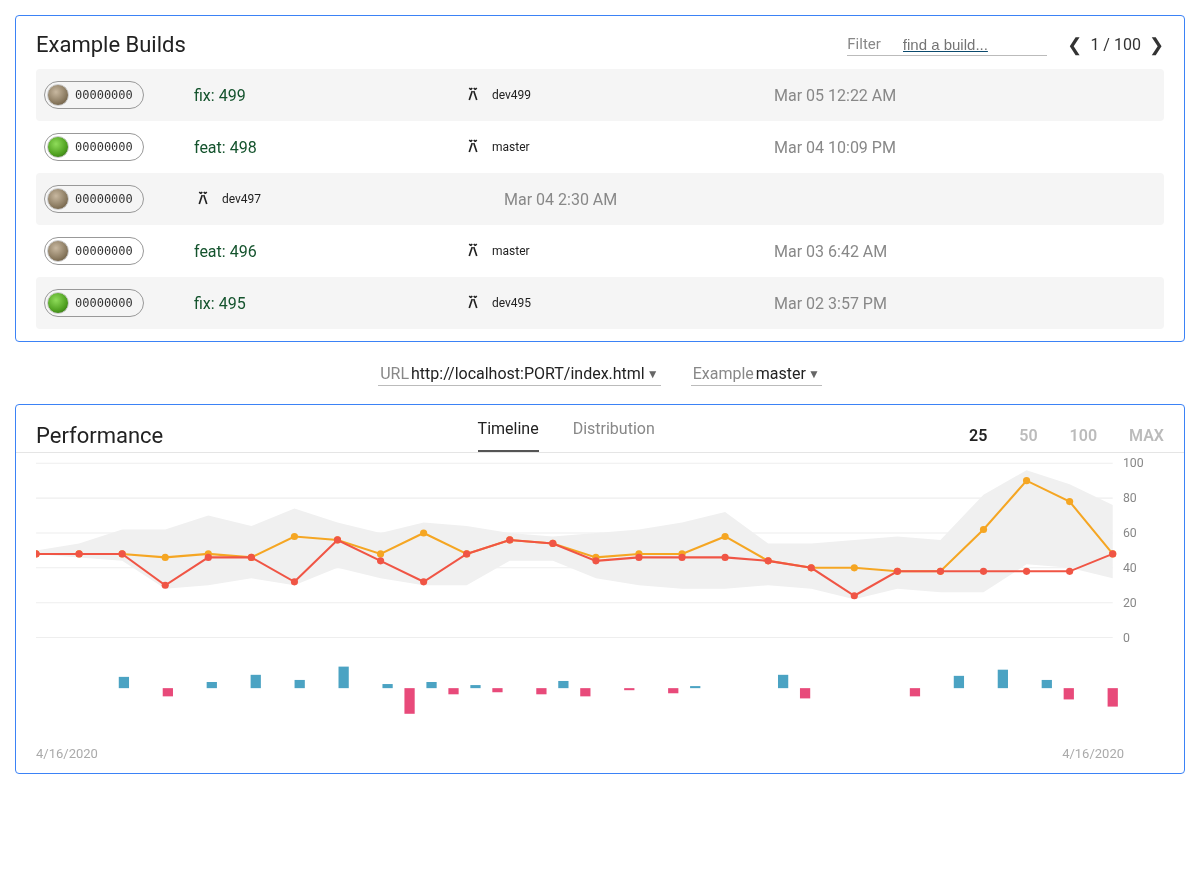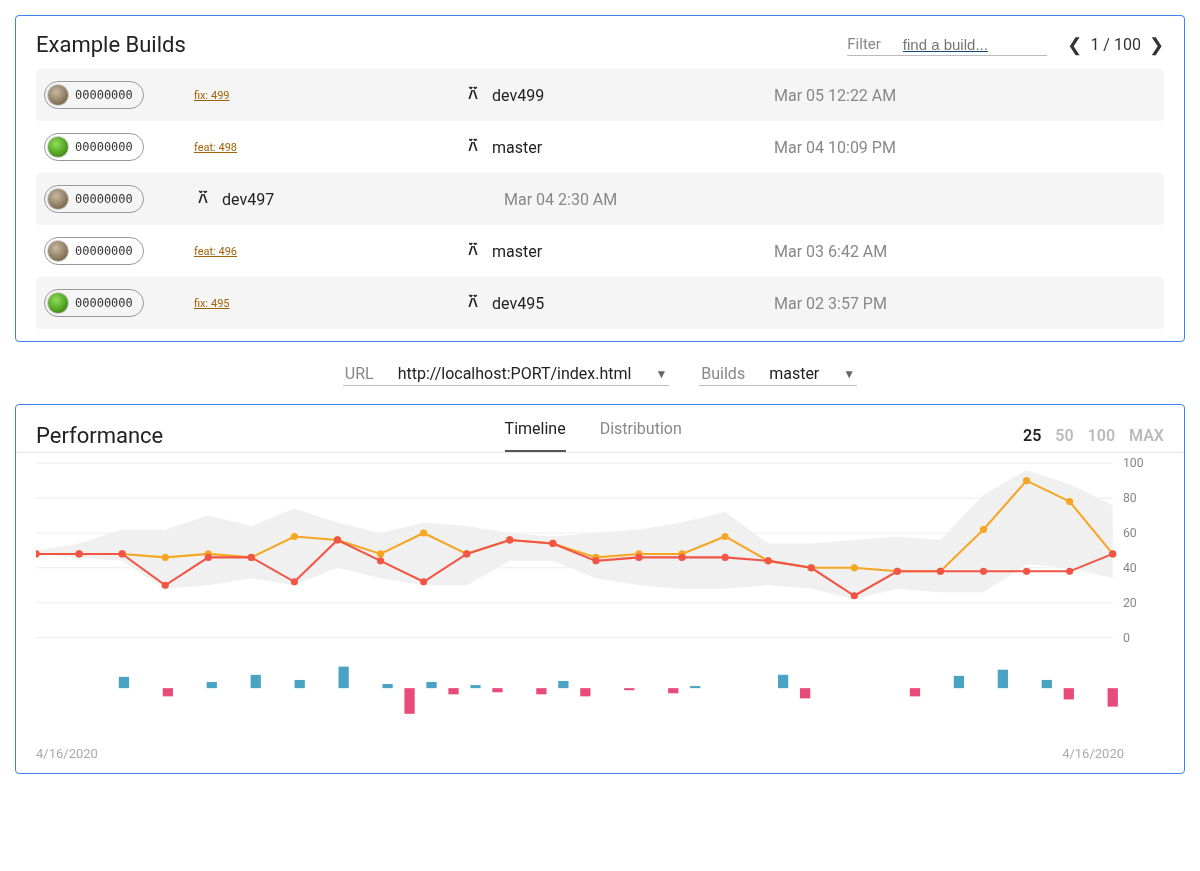--- a/index.html
+++ b/index.html
@@ -13,36 +13,36 @@
   .filter-input { border: none; outline: none; font-size: 15px; color: #0c4a6e; width: 130px; background: transparent; text-decoration: underline;}
   .pager { display:flex; align-items:center; gap:8px; font-size:16px; color:#333;}
   .chev { cursor:pointer; font-size:18px; user-select:none;}
   .build-list { padding: 0 20px 12px; }
   .build-row { display:flex; align-items:center; height:52px; padding: 0 8px; border-radius:4px;}
   .build-row:nth-child(odd){ background:#f5f5f5; }
   .build-col-hash { width: 150px; display:flex; align-items:center;}
   .hash-pill { display:flex; align-items:center; border:1px solid #999; border-radius: 16px; padding: 2px 10px 2px 2px; gap:6px; font-family: monospace; font-size:12px; color:#333;}
   .avatar { width:22px; height:22px; border-radius:50%; background: radial-gradient(circle at 40% 35%, #c8b8a0 0%, #8a7a60 60%, #5a4a30 100%); display:inline-block; border:1px solid #ccc;}
   .avatar.green { background: radial-gradient(circle at 40% 35%, #8fdc5a 0%, #4fa020 60%, #2a6010 100%);}
-  .build-col-msg { width:270px; font-size:11px; color:#a16207;text-decoration:underline;}
-  .build-col-branch { width:310px; display:flex; align-items:center; gap:10px; font-size:16px; color:#222;}
+  .build-col-msg { width:270px; font-size:16px; color:#14532d;}
+  .build-col-branch { width:310px; display:flex; align-items:center; gap:10px; font-size:12px; color:#222;}
   .branch-icon svg { width:18px; height:18px; stroke:#222; }
   .build-col-time { font-size:16px; color:#888;}
   
   .selectors { display:flex; justify-content:center; gap:30px; padding: 20px 0 18px;}
-  .sel { display:flex; align-items:center; gap:24px; border-bottom:1px solid #bbb; padding: 2px 2px;}
+  .sel { display:flex; align-items:center; gap:2px; border-bottom:1px solid #bbb; padding: 2px 2px;}
   .sel-label { color:#888; font-size:16px;}
   .sel-value { color:#222; font-size:16px;}
   .caret-down { font-size:12px; color:#666;}
   
   .perf-header { display:flex; align-items:center; padding: 14px 20px 0;}
   .tabs { display:flex; gap:34px; margin:0 auto;}
   .tab { font-size:16px; color:#888; padding-bottom:12px; cursor:pointer;}
   .tab.active { color:#222; border-bottom: 2px solid #555;}
-  .range-opts { display:flex; gap:14px; font-size:16px; font-weight:600;}
+  .range-opts { display:flex; gap:32px; font-size:16px; font-weight:600;}
   .range-opt { color:#bbb; cursor:pointer;}
   .range-opt.active { color:#222;}
   .hr { border-top:1px solid #e5e5e5;}
   
   .overview-label { padding: 14px 20px 8px; font-size:16px; color:#333;}
   .chart-wrap { padding: 0 20px 10px; }
   svg.chart { width:100%; display:block;}
   .date-labels { display:flex; justify-content:space-between; padding: 6px 60px 12px 20px; font-size:13px; color:#aaa;}
   .grid-line { stroke:#eee; stroke-width:1;}
   .band { fill:#f0f0f0;}
@@ -159,21 +159,21 @@
     </div>
 </div>
 
 <div class="selectors">
   <div class="sel">
     <span class="sel-label">URL</span>
     <span class="sel-value">http://localhost:PORT/index.html</span>
     <span class="caret-down">▼</span>
   </div>
   <div class="sel">
-    <span class="sel-label">Builds</span>
+    <span class="sel-label">Example</span>
     <span class="sel-value">master</span>
     <span class="caret-down">▼</span>
   </div>
 </div>
 
 <div class="card">
   <div class="perf-header">
     <div class="card-title">Performance</div>
     <div class="tabs" id="tabs">
         <div class="tab active">Timeline</div>

